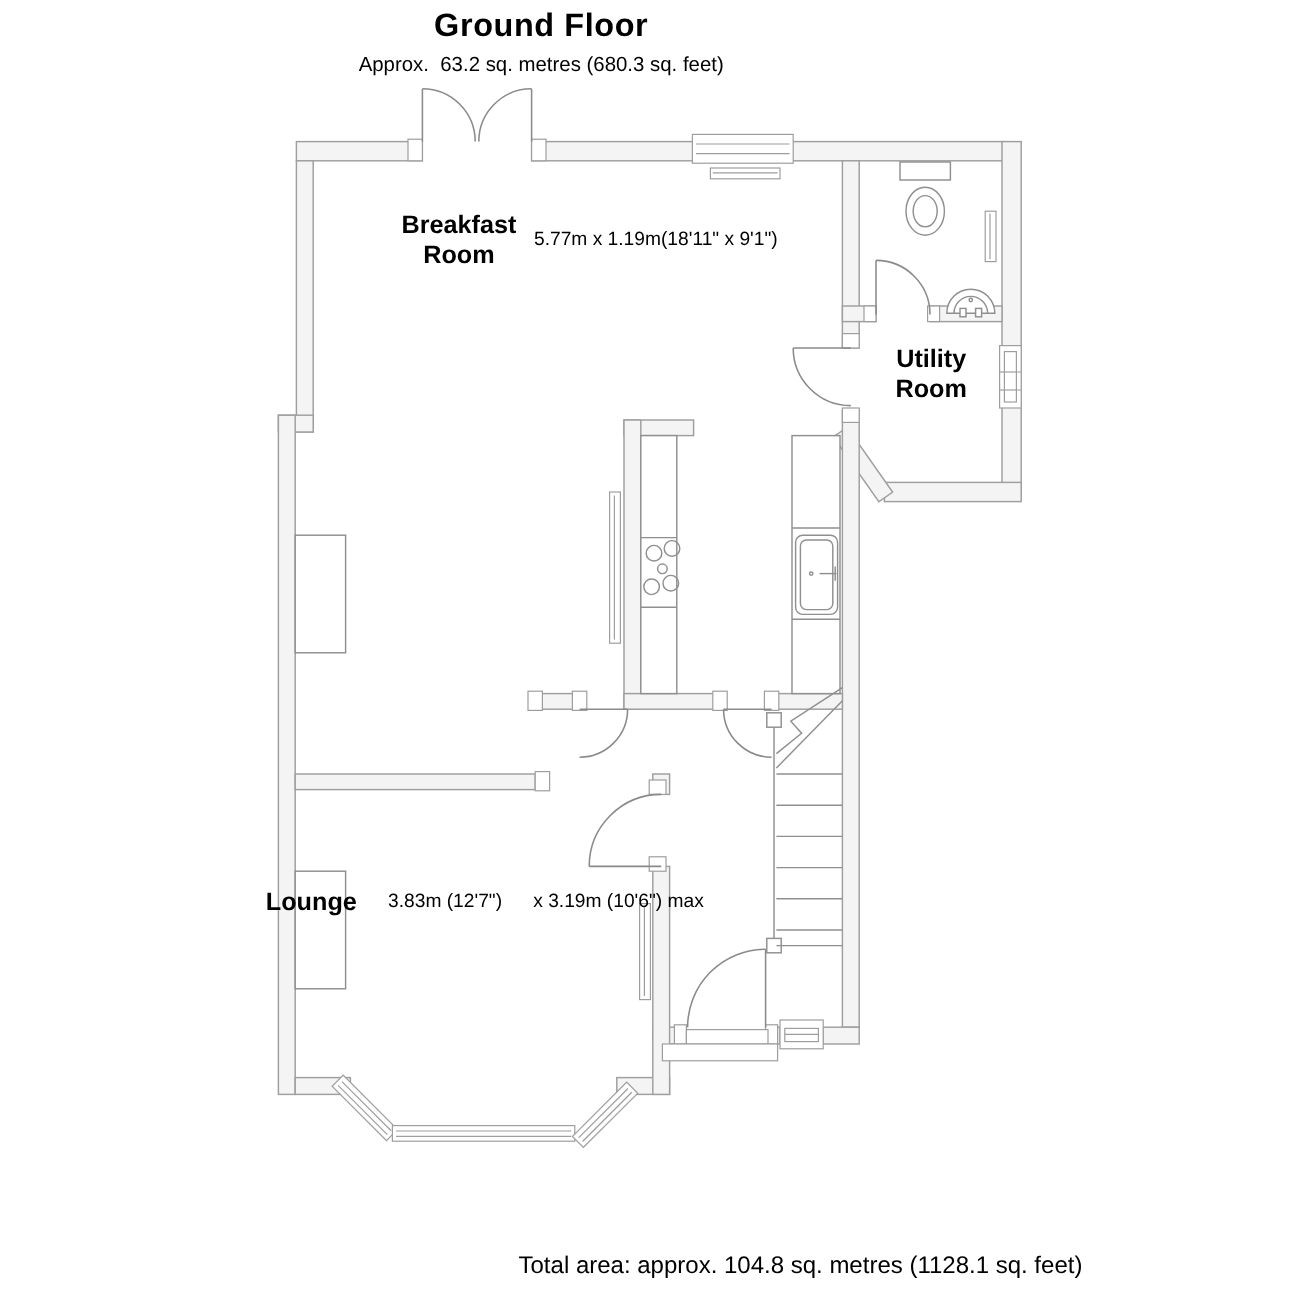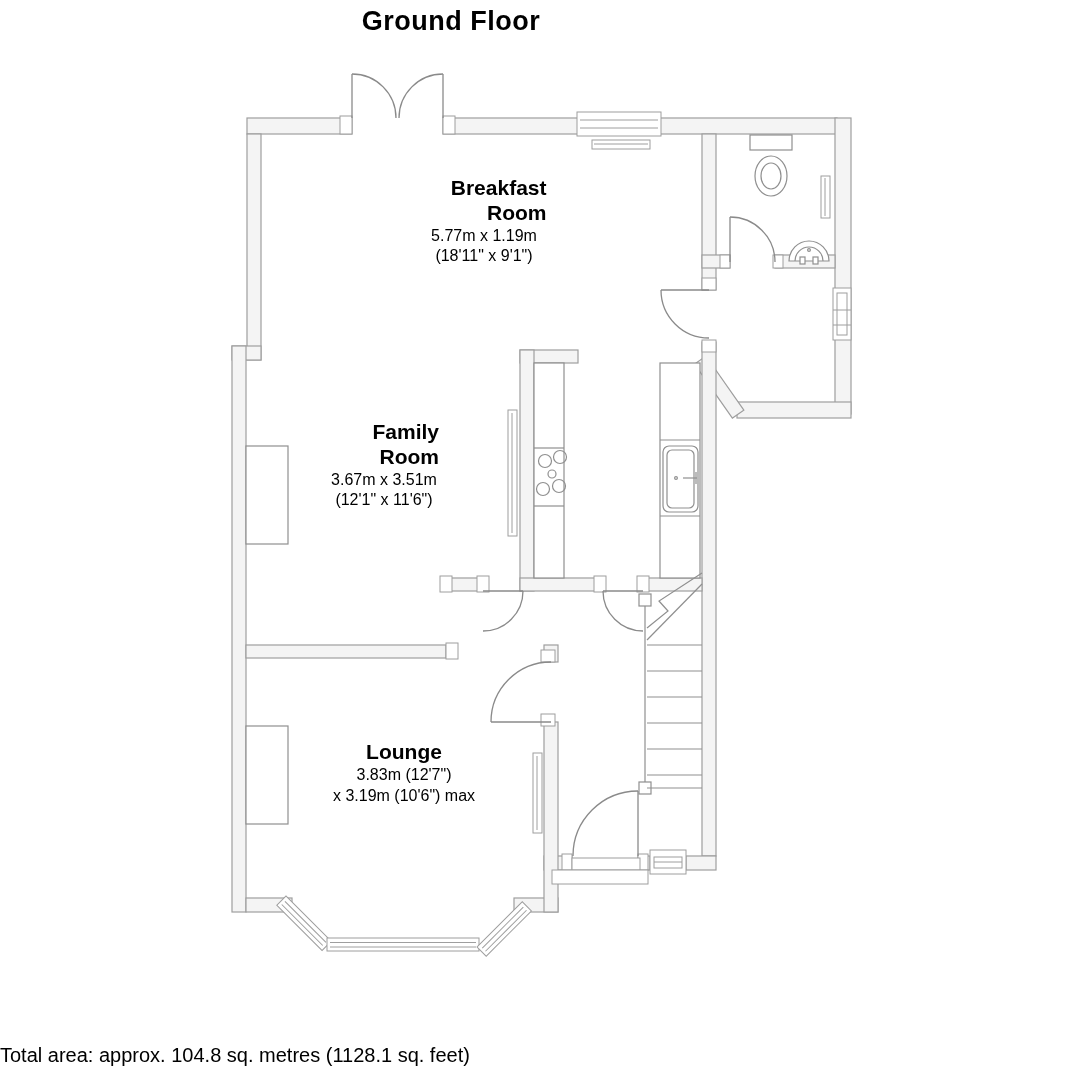--- a/index.html
+++ b/index.html
@@ -9,40 +9,41 @@
     --text:#000000;
     --bg:#ffffff;
   }
   *{box-sizing:border-box;margin:0;padding:0;}
   body{background:var(--bg);font-family:"Liberation Sans","DejaVu Sans",sans-serif;color:var(--text);}
   .page{position:relative;width:902px;height:1080px;background:var(--bg);overflow:hidden;}
   .plan-svg{position:absolute;left:0;top:0;}
   .hdr{position:absolute;left:0;top:6px;width:100%;text-align:center;}
   .hdr-title{font-size:27px;font-weight:bold;letter-spacing:0.5px;}
   .hdr-sub{font-size:17px;margin-top:7px;white-space:pre-wrap;}
-  .ftr{position:absolute;left:0;top:1044px;width:100%;text-align:left;font-size:20px;}
-  .room-label{position:absolute;transform:translateX(-50%);display:flex;flex-direction:column;align-items:center;text-align:right;}
+  .ftr{position:absolute;left:0;top:1044px;width:100%;text-align:right;font-size:20px;}
+  .room-label{position:absolute;transform:translateX(-50%);display:flex;flex-direction:row;align-items:center;text-align:center;}
   .room-name{font-weight:bold;font-size:21px;line-height:1.18;}
   .room-dims{font-size:16px;line-height:1.3;white-space:nowrap;}
   
   .wall{fill:var(--wall-fill);stroke:var(--wall-stroke);stroke-width:1.2;}
   .jamb{fill:#ffffff;stroke:var(--wall-stroke);stroke-width:1;}
   .win{fill:#ffffff;stroke:var(--wall-stroke);stroke-width:1;}
   .winline{stroke:var(--wall-stroke);stroke-width:1;fill:none;}
   .fixt{fill:#ffffff;stroke:var(--fixt-stroke);stroke-width:1.2;}
   .fline{stroke:var(--fixt-stroke);stroke-width:1.2;fill:none;}
   .door{stroke:#8a8a8a;stroke-width:1.3;fill:none;}
 </style>
 </head>
 <body>
 
 <div class="page">
 
   <div class="hdr">
     <div class="hdr-title">Ground Floor</div>
+    <div class="hdr-sub">Approx.  63.2 sq. metres (680.3 sq. feet)</div>
   </div>
 
   <svg class="plan-svg" width="1080" height="1080" viewBox="0 0 1080 1080">
 
     <g>
       <rect class="wall" x="247" y="118" width="105" height="16"></rect>
       <rect class="wall" x="443" y="118" width="394" height="16"></rect>
       <rect class="wall" x="247" y="134" width="14" height="226"></rect>
       <rect class="wall" x="232" y="346" width="29" height="14"></rect>
       <rect class="wall" x="232" y="346" width="14" height="566"></rect>
@@ -235,29 +236,27 @@
       <path class="fline" d="M 647 628 L 668 611 L 659 601 L 702 573"></path>
     </g>
   </svg>
 
   <div class="room-label" style="left:484px;top:176px;">
     <div class="room-name" style="width:125px;">Breakfast Room</div>
     <div class="room-dims">5.77m x 1.19m</div>
     <div class="room-dims">(18'11" x 9'1")</div>
   </div>
 
-  <div class="room-label" style="left:384px;top:420px;">
-    <div class="room-name" style="width:110px;">Family Room</div>
-    <div class="room-dims">3.67m x 3.51m</div>
-    <div class="room-dims">(12'1" x 11'6")</div>
-  </div>
-
-
-
-  <div class="room-label" style="left:404px;top:740px;">
+
+
+  <div class="room-label" style="left:776px;top:288px;">
+    <div class="room-name" style="width:100px;">Utility Room</div>
+  </div>
+
+  <div class="room-label" style="left:404px;top:740px;gap:26px;">
     <div class="room-name">Lounge</div>
     <div class="room-dims">3.83m (12'7")</div>
     <div class="room-dims">x 3.19m (10'6") max</div>
   </div>
 
 
   <div class="ftr">Total area: approx. 104.8 sq. metres (1128.1 sq. feet)</div>
 
 </div>
 

